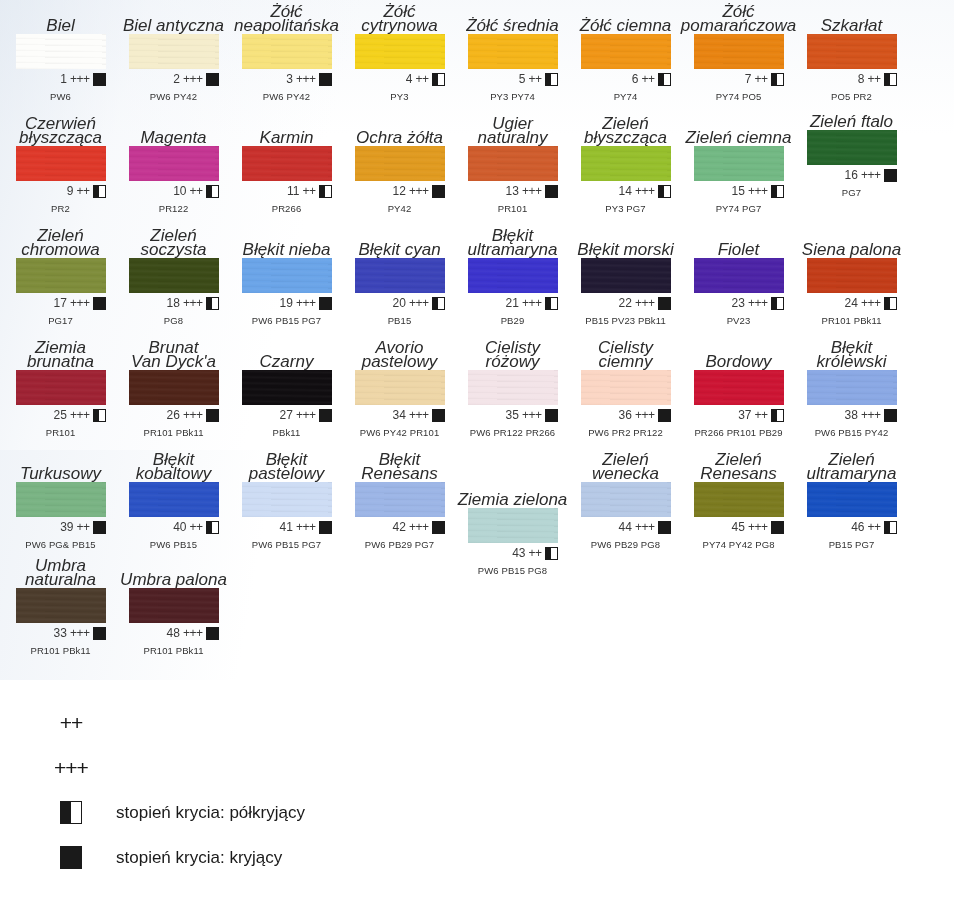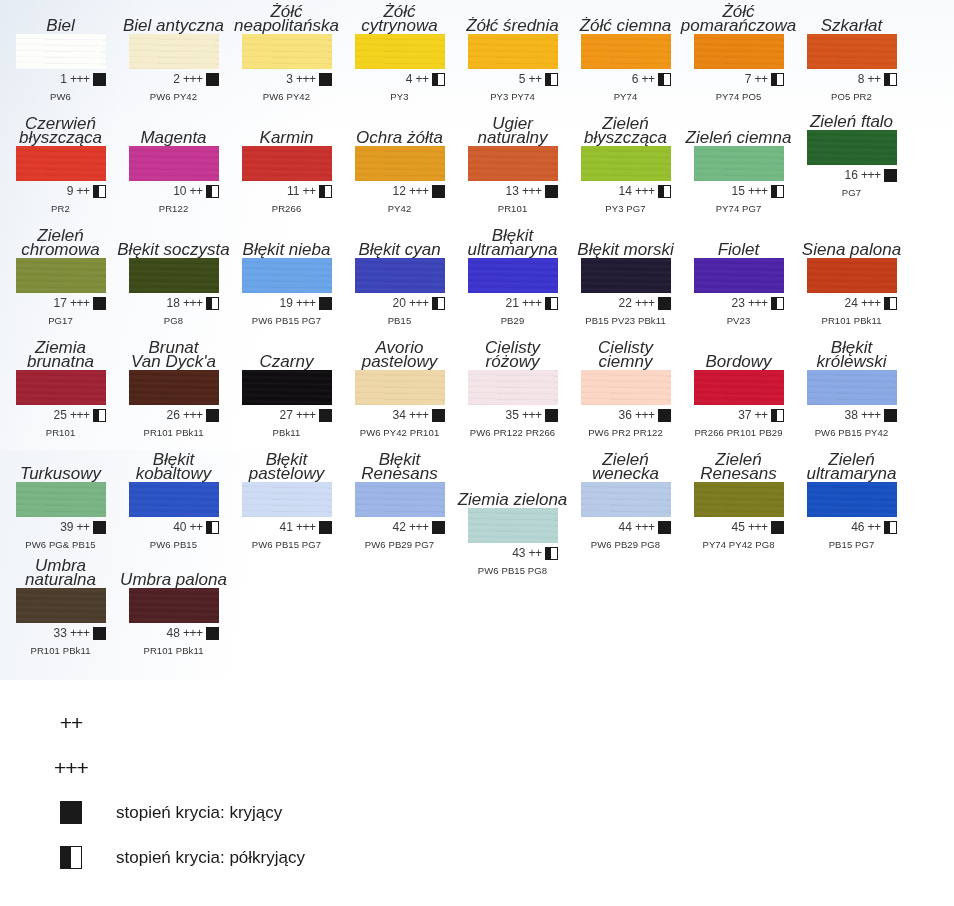--- a/index.html
+++ b/index.html
@@ -367,21 +367,21 @@
         <div class="strokes"></div>
       </div>
       <div class="meta">
         <span class="num">17</span>
         <span class="light">+++</span>
         <span class="opac full"></span>
       </div>
       <div class="pigments">PG17</div>
     </div>
     <div class="cell" style="left: 117px; top: 228px;">
-      <div class="cell-name">Błękit soczysta</div>
+      <div class="cell-name">Zieleń soczysta</div>
       <div class="swatch" style="background: rgb(59, 74, 23);">
         <div class="strokes"></div>
       </div>
       <div class="meta">
         <span class="num">18</span>
         <span class="light">+++</span>
         <span class="opac half"></span>
       </div>
       <div class="pigments">PG8</div>
     </div>
@@ -687,23 +687,23 @@
 
 <div class="legend" id="legend">
     <div class="legend-row">
       <div class="legend-sym">++</div>
     </div>
     <div class="legend-row">
       <div class="legend-sym">+++</div>
     </div>
     <div class="legend-row">
       <div class="legend-box">
-        <span class="opac full"></span>
-      </div>
-      <div class="legend-text">stopień krycia: kryjący</div>
+        <span class="opac half"></span>
+      </div>
+      <div class="legend-text">stopień krycia: półkryjący</div>
     </div>
     <div class="legend-row">
       <div class="legend-box">
-        <span class="opac half"></span>
-      </div>
-      <div class="legend-text">stopień krycia: półkryjący</div>
+        <span class="opac full"></span>
+      </div>
+      <div class="legend-text">stopień krycia: kryjący</div>
     </div>
   </div>
 
 </body></html>

